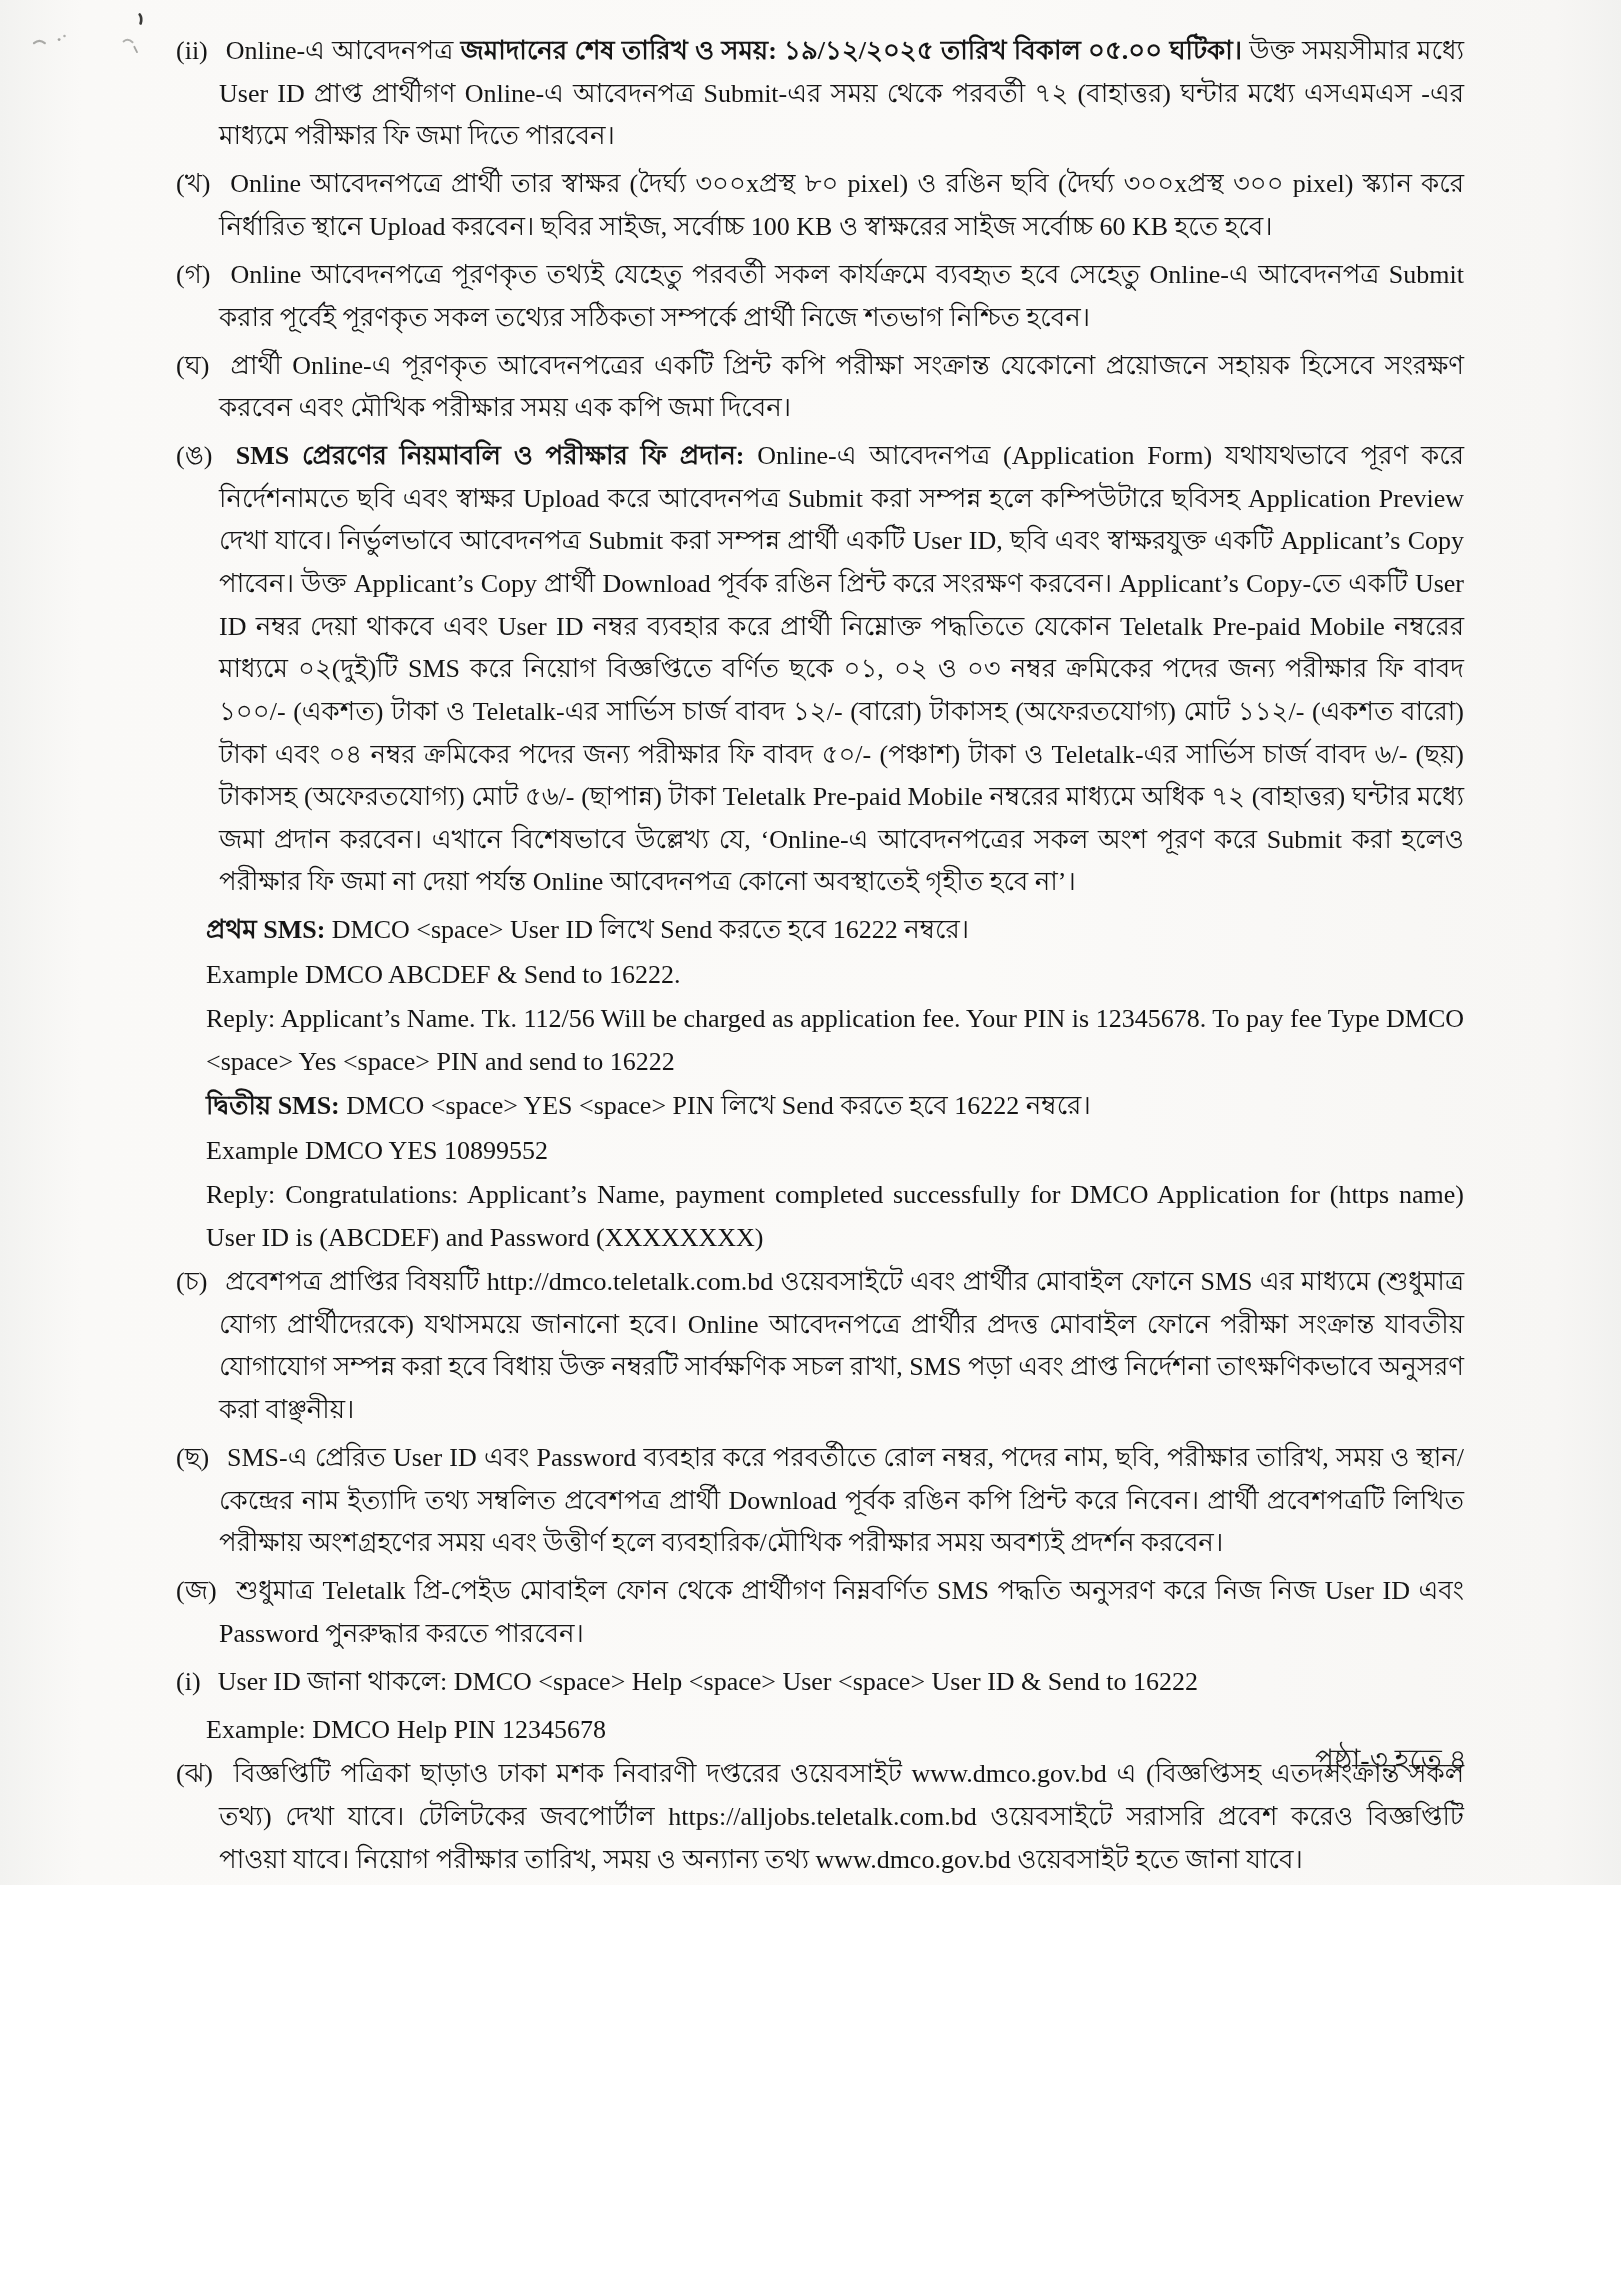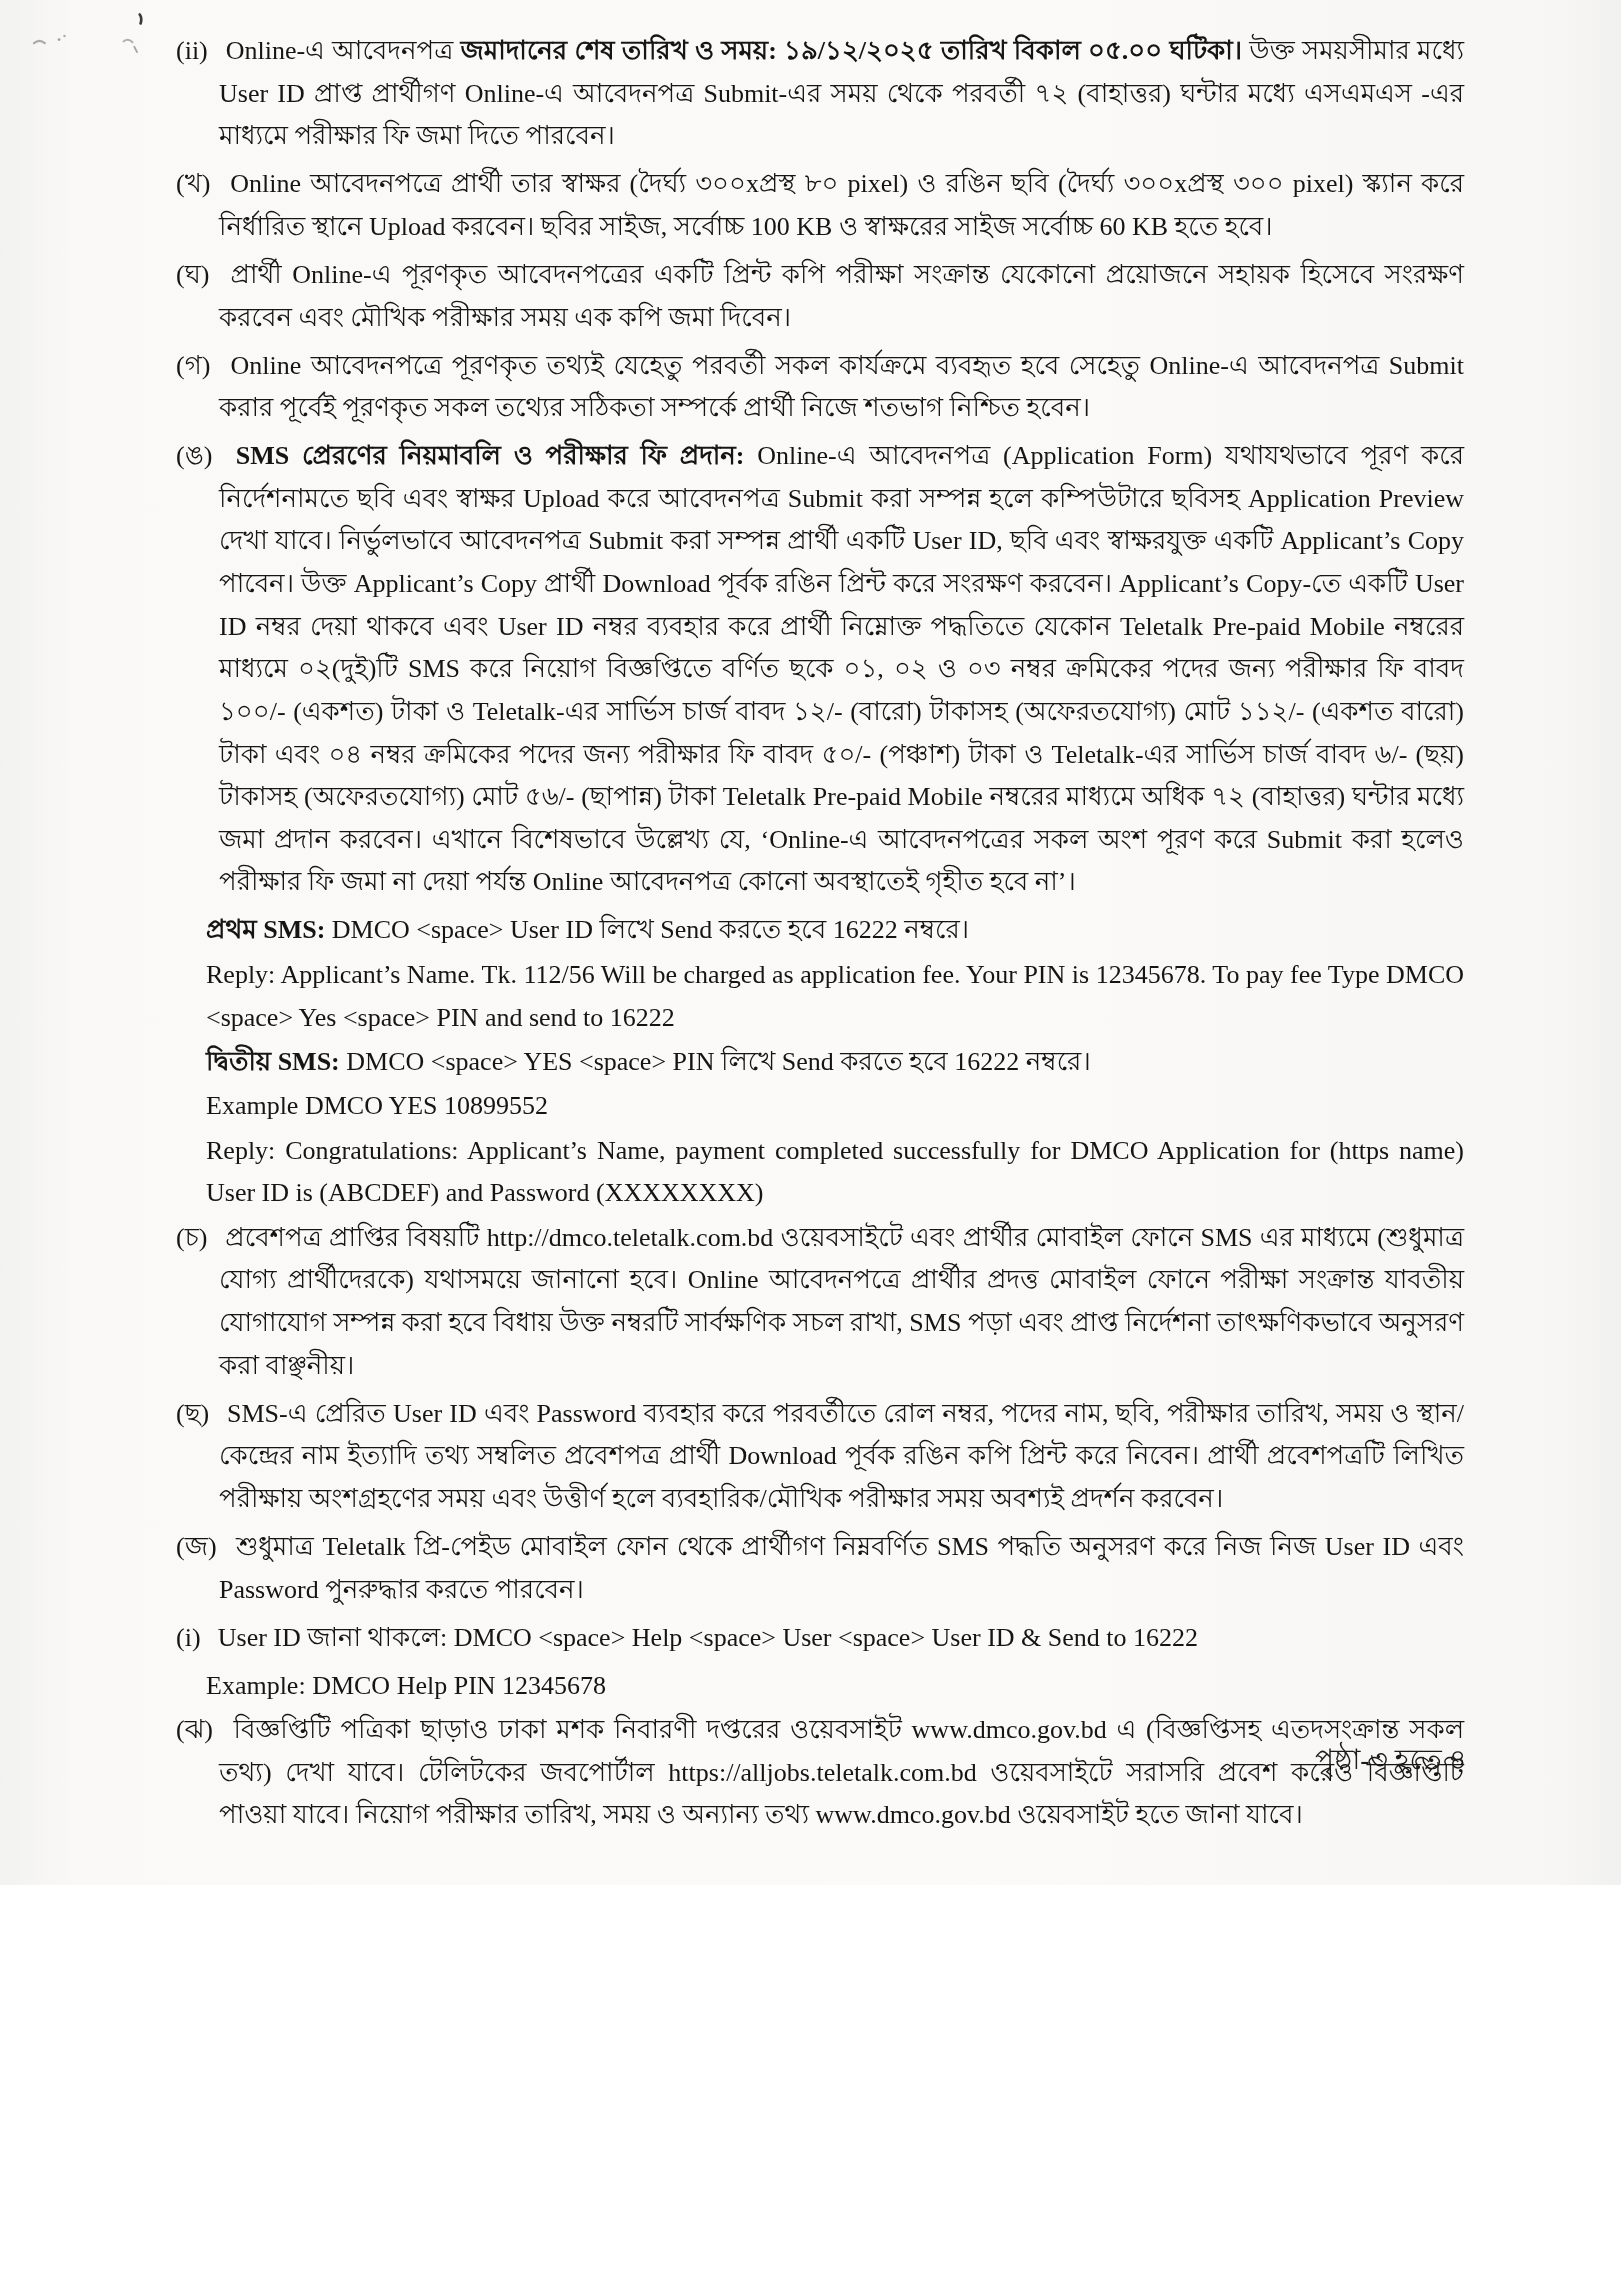--- a/index.html
+++ b/index.html
@@ -74,34 +74,38 @@
   <div class="content">
       <p class="para main">
     <span class="plabel">(ii)</span>
     <span class="ptext"><span>Online-এ আবেদনপত্র </span><b>জমাদানের শেষ তারিখ ও সময়: ১৯/১২/২০২৫ তারিখ বিকাল ০৫.০০ ঘটিকা।</b><span> উক্ত সময়সীমার মধ্যে User ID প্রাপ্ত প্রার্থীগণ Online-এ আবেদনপত্র Submit-এর সময় থেকে পরবর্তী ৭২ (বাহাত্তর) ঘন্টার মধ্যে এসএমএস -এর মাধ্যমে পরীক্ষার ফি জমা দিতে পারবেন।</span></span>
   </p>
       <p class="para main">
     <span class="plabel">(খ)</span>
     <span class="ptext"><span>Online আবেদনপত্রে প্রার্থী তার স্বাক্ষর (দৈর্ঘ্য ৩০০xপ্রস্থ ৮০ pixel) ও রঙিন ছবি (দৈর্ঘ্য ৩০০xপ্রস্থ ৩০০ pixel) স্ক্যান করে নির্ধারিত স্থানে Upload করবেন। ছবির সাইজ, সর্বোচ্চ 100 KB ও স্বাক্ষরের সাইজ সর্বোচ্চ 60 KB হতে হবে।</span></span>
   </p>
       <p class="para main">
+    <span class="plabel">(গ)</span>
+    <span class="ptext"><span>Online আবেদনপত্রে পূরণকৃত তথ্যই যেহেতু পরবর্তী সকল কার্যক্রমে ব্যবহৃত হবে সেহেতু Online-এ আবেদনপত্র Submit করার পূর্বেই পূরণকৃত সকল তথ্যের সঠিকতা সম্পর্কে প্রার্থী নিজে শতভাগ নিশ্চিত হবেন।</span></span>
+  </p>
+      <p class="para main">
     <span class="plabel">(ঘ)</span>
     <span class="ptext"><span>প্রার্থী Online-এ পূরণকৃত আবেদনপত্রের একটি প্রিন্ট কপি পরীক্ষা সংক্রান্ত যেকোনো প্রয়োজনে সহায়ক হিসেবে সংরক্ষণ করবেন এবং মৌখিক পরীক্ষার সময় এক কপি জমা দিবেন।</span></span>
-  </p>
-      <p class="para main">
-    <span class="plabel">(গ)</span>
-    <span class="ptext"><span>Online আবেদনপত্রে পূরণকৃত তথ্যই যেহেতু পরবর্তী সকল কার্যক্রমে ব্যবহৃত হবে সেহেতু Online-এ আবেদনপত্র Submit করার পূর্বেই পূরণকৃত সকল তথ্যের সঠিকতা সম্পর্কে প্রার্থী নিজে শতভাগ নিশ্চিত হবেন।</span></span>
   </p>
       <p class="para main">
     <span class="plabel">(ঙ)</span>
     <span class="ptext"><b>SMS প্রেরণের নিয়মাবলি ও পরীক্ষার ফি প্রদান:</b><span> Online-এ আবেদনপত্র (Application Form) যথাযথভাবে পূরণ করে নির্দেশনামতে ছবি এবং স্বাক্ষর Upload করে আবেদনপত্র Submit করা সম্পন্ন হলে কম্পিউটারে ছবিসহ Application Preview দেখা যাবে। নির্ভুলভাবে আবেদনপত্র Submit করা সম্পন্ন প্রার্থী একটি User ID, ছবি এবং স্বাক্ষরযুক্ত একটি Applicant’s Copy পাবেন। উক্ত Applicant’s Copy প্রার্থী Download পূর্বক রঙিন প্রিন্ট করে সংরক্ষণ করবেন। Applicant’s Copy-তে একটি User ID নম্বর দেয়া থাকবে এবং User ID নম্বর ব্যবহার করে প্রার্থী নিম্নোক্ত পদ্ধতিতে যেকোন Teletalk Pre-paid Mobile নম্বরের মাধ্যমে ০২(দুই)টি SMS করে নিয়োগ বিজ্ঞপ্তিতে বর্ণিত ছকে ০১, ০২ ও ০৩ নম্বর ক্রমিকের পদের জন্য পরীক্ষার ফি বাবদ ১০০/- (একশত) টাকা ও Teletalk-এর সার্ভিস চার্জ বাবদ ১২/- (বারো) টাকাসহ (অফেরতযোগ্য) মোট ১১২/- (একশত বারো) টাকা এবং ০৪ নম্বর ক্রমিকের পদের জন্য পরীক্ষার ফি বাবদ ৫০/- (পঞ্চাশ) টাকা ও Teletalk-এর সার্ভিস চার্জ বাবদ ৬/- (ছয়) টাকাসহ (অফেরতযোগ্য) মোট ৫৬/- (ছাপান্ন) টাকা Teletalk Pre-paid Mobile নম্বরের মাধ্যমে অধিক ৭২ (বাহাত্তর) ঘন্টার মধ্যে জমা প্রদান করবেন। এখানে বিশেষভাবে উল্লেখ্য যে, ‘Online-এ আবেদনপত্রের সকল অংশ পূরণ করে Submit করা হলেও পরীক্ষার ফি জমা না দেয়া পর্যন্ত Online আবেদনপত্র কোনো অবস্থাতেই গৃহীত হবে না’।</span></span>
   </p>
       <p class="para sub">
     
     <span class="ptext"><b>প্রথম SMS:</b><span> DMCO &lt;space&gt; User ID লিখে Send করতে হবে 16222 নম্বরে।</span></span>
+  </p>
+      <p class="para sub">
+    
+    <span class="ptext"><span>Example DMCO ABCDEF &amp; Send to 16222.</span></span>
   </p>
       <p class="para sub">
     
     <span class="ptext"><span>Reply: Applicant’s Name. Tk. 112/56 Will be charged as application fee. Your PIN is 12345678. To pay fee Type DMCO &lt;space&gt; Yes &lt;space&gt; PIN and send to 16222</span></span>
   </p>
       <p class="para sub">
     
     <span class="ptext"><b>দ্বিতীয় SMS:</b><span> DMCO &lt;space&gt; YES &lt;space&gt; PIN লিখে Send করতে হবে 16222 নম্বরে।</span></span>
   </p>
       <p class="para sub">

